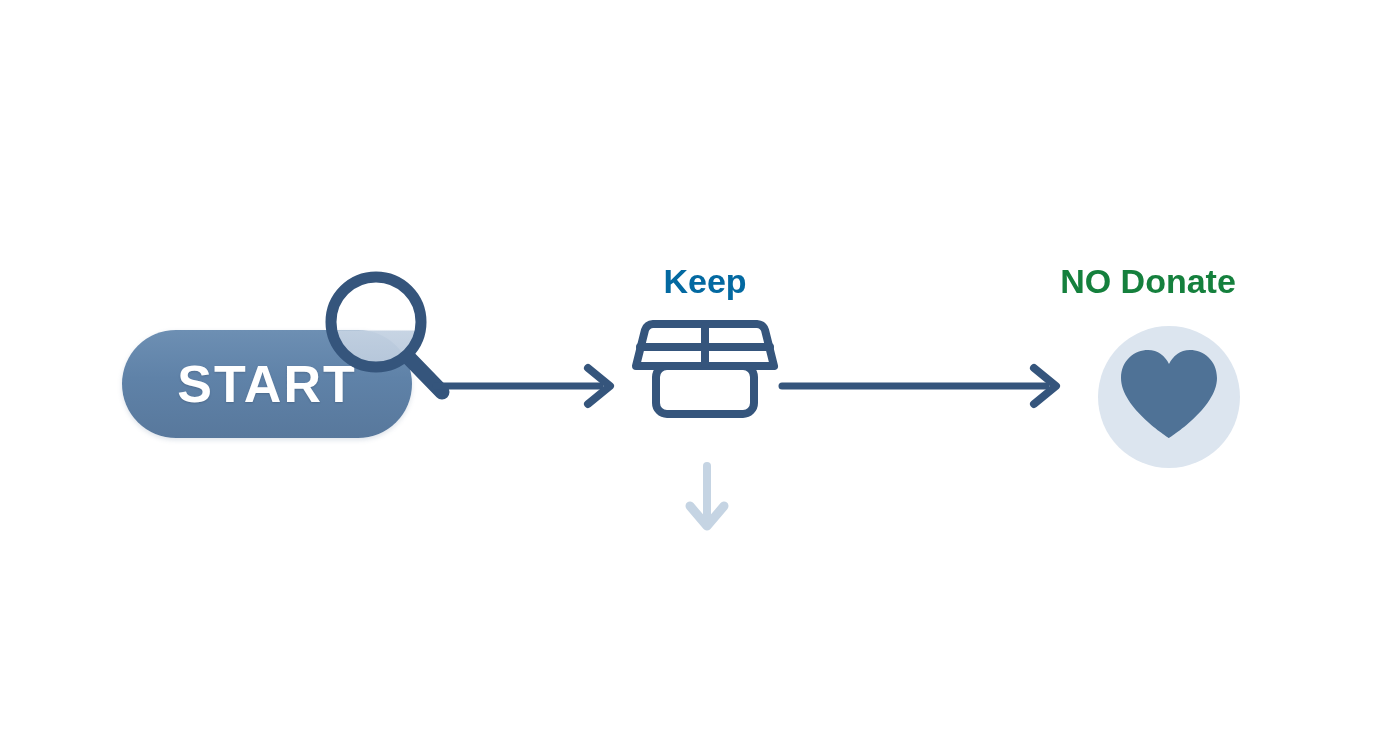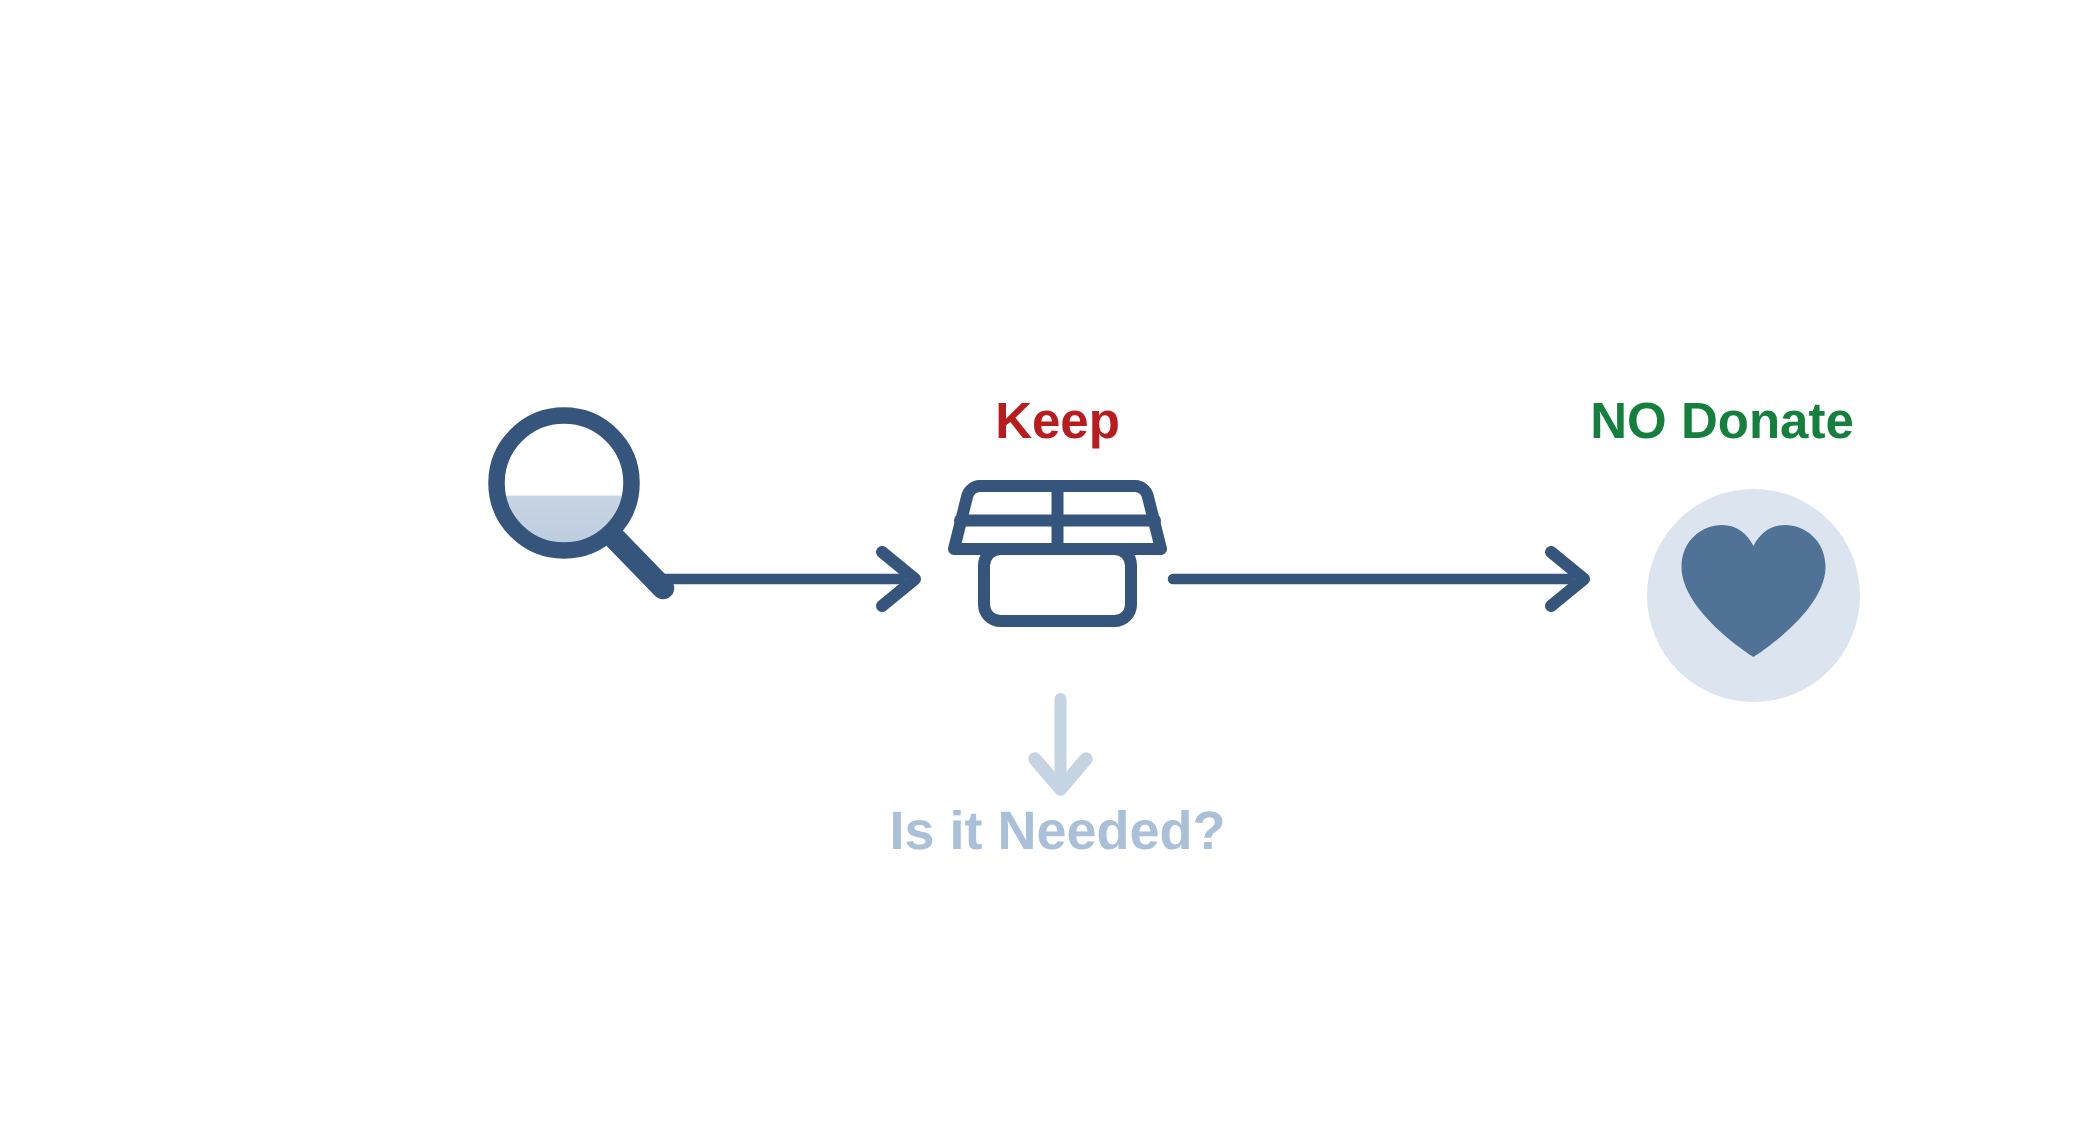--- a/index.html
+++ b/index.html
@@ -74,21 +74,21 @@
     position: absolute;
     left: 600px;
     top: 264px;
     width: 210px;
     height: 180px;
     text-align: center;
   }
   #box-label {
     font-size: 34px;
     font-weight: bold;
-    color: #b91c1c;
+    color: #0369a1;
     line-height: 1;
     margin-bottom: 16px;
     user-select: none;
   }
   #box-icon { display:inline-block; }
 
   
   #heart-node {
     position: absolute;
     left: 1020px;
@@ -130,20 +130,25 @@
     color: #a9c0d8;
     line-height: 1;
     user-select: none;
   }
 </style>
 </head>
 <body>
 
 <div id="stage">
 
+  <div id="start-node">
+    <div id="start-button">
+      <span id="start-label">START</span>
+    </div>
+  </div>
 
   <div id="magnifier">
     <svg width="140" height="145" viewBox="0 0 140 145">
       <defs>
         <linearGradient id="lensGrad" x1="0" y1="0" x2="0" y2="1">
           <stop offset="0%" stop-color="#ffffff" stop-opacity="0"></stop>
           <stop offset="58%" stop-color="#ffffff" stop-opacity="0"></stop>
           <stop offset="60%" stop-color="#c4d2e2" stop-opacity="0.95"></stop>
           <stop offset="100%" stop-color="#b9c9dc" stop-opacity="0.95"></stop>
         </linearGradient>
@@ -204,15 +209,14 @@
                    C6,14 20,4 33,4
                    C43,4 50,10 54,18
                    C58,10 65,4 75,4
                    C88,4 102,14 102,32
                    C102,62 54,92 54,92 Z" fill="#4f7296"></path>
         </svg>
       </span>
     </div>
   </div>
 
-  <div id="question-label">Is it Needed?</div>
 
 </div>
 
 </body></html>

